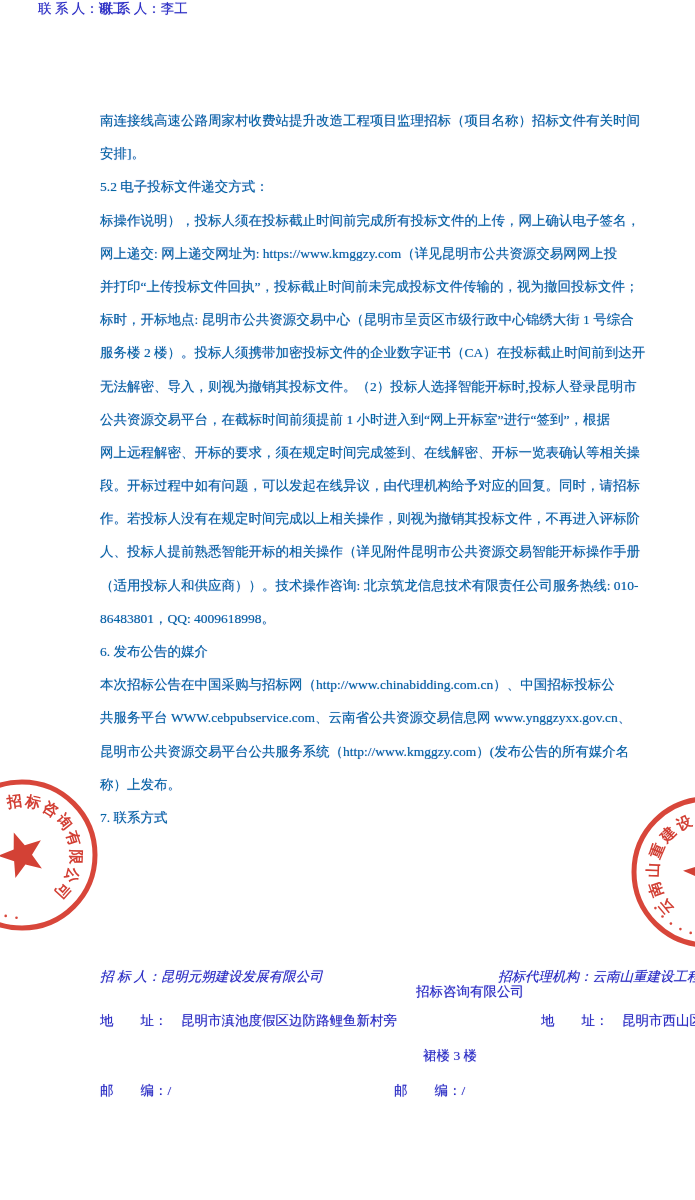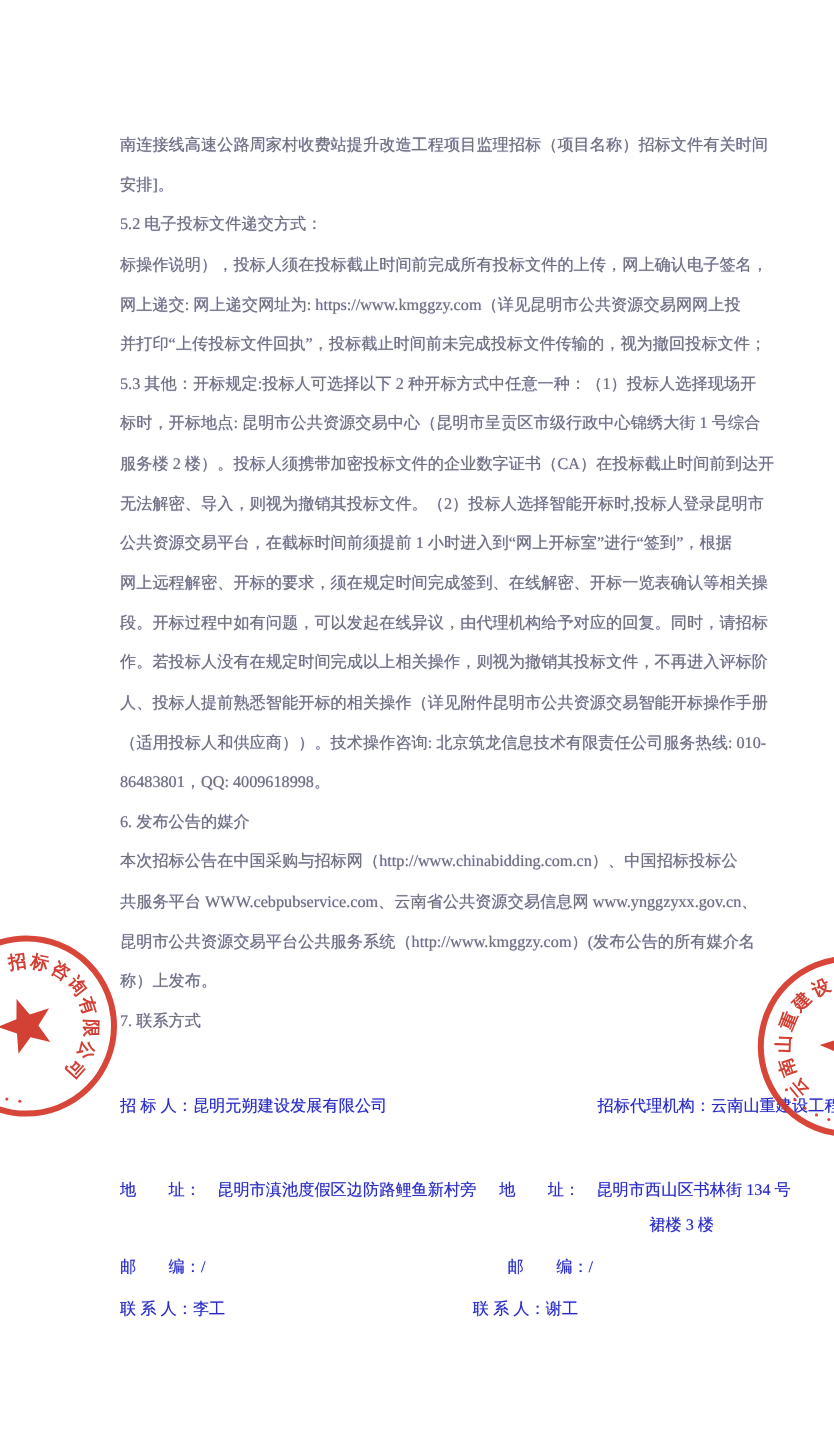--- a/index.html
+++ b/index.html
@@ -16,37 +16,37 @@
     left:100px;
     top:104px;
     width:520px;
   }
   .body-text .line{
     height:33.2px;
     line-height:33.2px;
     font-size:13.5px;
     letter-spacing:0;
     white-space:nowrap;
-    color:#737373;
+    color:#0369a1;
     text-shadow:0 0 0.8px rgba(42,44,196,0.55);
   }
   .contact-row{
     position:absolute;
     left:0;
     width:695px;
     height:20px;
     font-size:13.5px;
     color:#2a2cc4;
     text-shadow:0 0 0.8px rgba(42,44,196,0.55);
     white-space:nowrap;
   }
   .contact-row .cl{position:absolute;left:100px;top:0;}
   .contact-row .cr{position:absolute;top:0;padding-left:38px;}
   .contact-row:nth-of-type(1){top:915px;} .contact-row:nth-of-type(1) .cr{left:352px;}
-  .contact-row:nth-of-type(2){top:913px;} .contact-row:nth-of-type(2) .cr{left:460px;text-align:right;}
+  .contact-row:nth-of-type(2){top:968px;font-style:italic;} .contact-row:nth-of-type(2) .cr{left:460px;text-align:right;}
   .contact-row:nth-of-type(3){top:983px;} .contact-row:nth-of-type(3) .cr{left:378px;}
   .contact-row:nth-of-type(4){top:1012px;} .contact-row:nth-of-type(4) .cr{left:503px;}
   .contact-row:nth-of-type(5){top:1047px;} .contact-row:nth-of-type(5) .cr{left:373px;margin-left:12px;}
   .contact-row:nth-of-type(6){top:1082px;} .contact-row:nth-of-type(6) .cr{left:356px;}
   .stamp{position:absolute;width:170px;height:170px;opacity:0.92;}
   .stamp-left{left:-63px;top:770px;}
   .stamp-right{left:622px;top:787px;}
   .stamp .ring{fill:none;stroke:#d5372a;stroke-width:5;}
   .stamp .star{fill:#d03124;}
   .stamp text{
@@ -63,21 +63,20 @@
 
 <div class="page">
 
   <div class="body-text">
     <div class="line">南连接线高速公路周家村收费站提升改造工程项目监理招标（项目名称）招标文件有关时间</div>
     <div class="line">安排]。</div>
     <div class="line">5.2 电子投标文件递交方式：</div>
     <div class="line">标操作说明），投标人须在投标截止时间前完成所有投标文件的上传，网上确认电子签名，</div>
     <div class="line">网上递交: 网上递交网址为: https://www.kmggzy.com（详见昆明市公共资源交易网网上投</div>
     <div class="line">并打印“上传投标文件回执”，投标截止时间前未完成投标文件传输的，视为撤回投标文件；</div>
-    <div class="line">5.3 其他：开标规定:投标人可选择以下 2 种开标方式中任意一种：（1）投标人选择现场开</div>
     <div class="line">标时，开标地点: 昆明市公共资源交易中心（昆明市呈贡区市级行政中心锦绣大街 1 号综合</div>
     <div class="line">服务楼 2 楼）。投标人须携带加密投标文件的企业数字证书（CA）在投标截止时间前到达开</div>
     <div class="line">无法解密、导入，则视为撤销其投标文件。（2）投标人选择智能开标时,投标人登录昆明市</div>
     <div class="line">公共资源交易平台，在截标时间前须提前 1 小时进入到“网上开标室”进行“签到”，根据</div>
     <div class="line">网上远程解密、开标的要求，须在规定时间完成签到、在线解密、开标一览表确认等相关操</div>
     <div class="line">段。开标过程中如有问题，可以发起在线异议，由代理机构给予对应的回复。同时，请招标</div>
     <div class="line">作。若投标人没有在规定时间完成以上相关操作，则视为撤销其投标文件，不再进入评标阶</div>
     <div class="line">人、投标人提前熟悉智能开标的相关操作（详见附件昆明市公共资源交易智能开标操作手册</div>
     <div class="line">（适用投标人和供应商））。技术操作咨询: 北京筑龙信息技术有限责任公司服务热线: 010-</div>
     <div class="line">86483801，QQ: 4009618998。</div>
@@ -85,20 +84,24 @@
     <div class="line">本次招标公告在中国采购与招标网（http://www.chinabidding.com.cn）、中国招标投标公</div>
     <div class="line">共服务平台 WWW.cebpubservice.com、云南省公共资源交易信息网 www.ynggzyxx.gov.cn、</div>
     <div class="line">昆明市公共资源交易平台公共服务系统（http://www.kmggzy.com）(发布公告的所有媒介名</div>
     <div class="line">称）上发布。</div>
     <div class="line">7. 联系方式</div>
   </div>
 
   <div class="contact-row">
     <span class="cl">招 标 人：昆明元朔建设发展有限公司</span>
     <span class="cr">招标代理机构：云南山重建设工程</span>
+  </div>
+  <div class="contact-row">
+    <span class="cl"></span>
+    <span class="cr">招标咨询有限公司</span>
   </div>
   <div class="contact-row">
     <span class="cl">地　　址：　昆明市滇池度假区边防路鲤鱼新村旁</span>
     <span class="cr">地　　址：　昆明市西山区书林街 134 号</span>
   </div>
   <div class="contact-row">
     <span class="cl"></span>
     <span class="cr">裙楼 3 楼</span>
   </div>
   <div class="contact-row">

